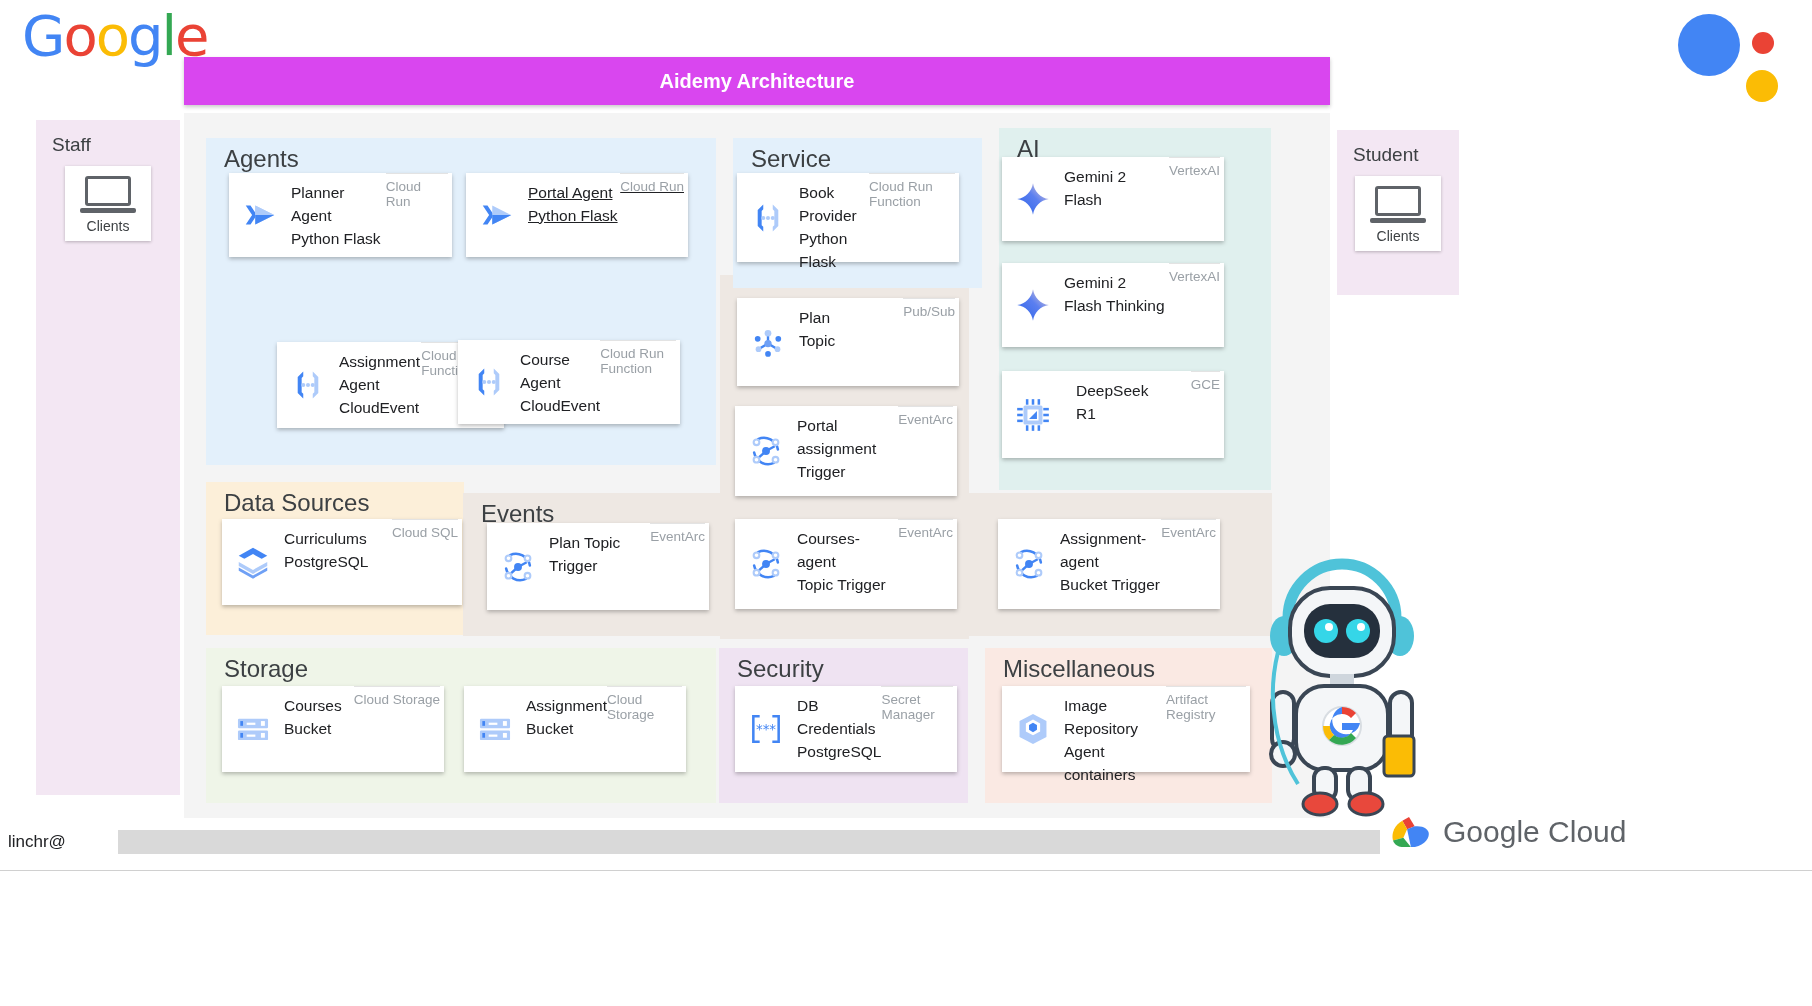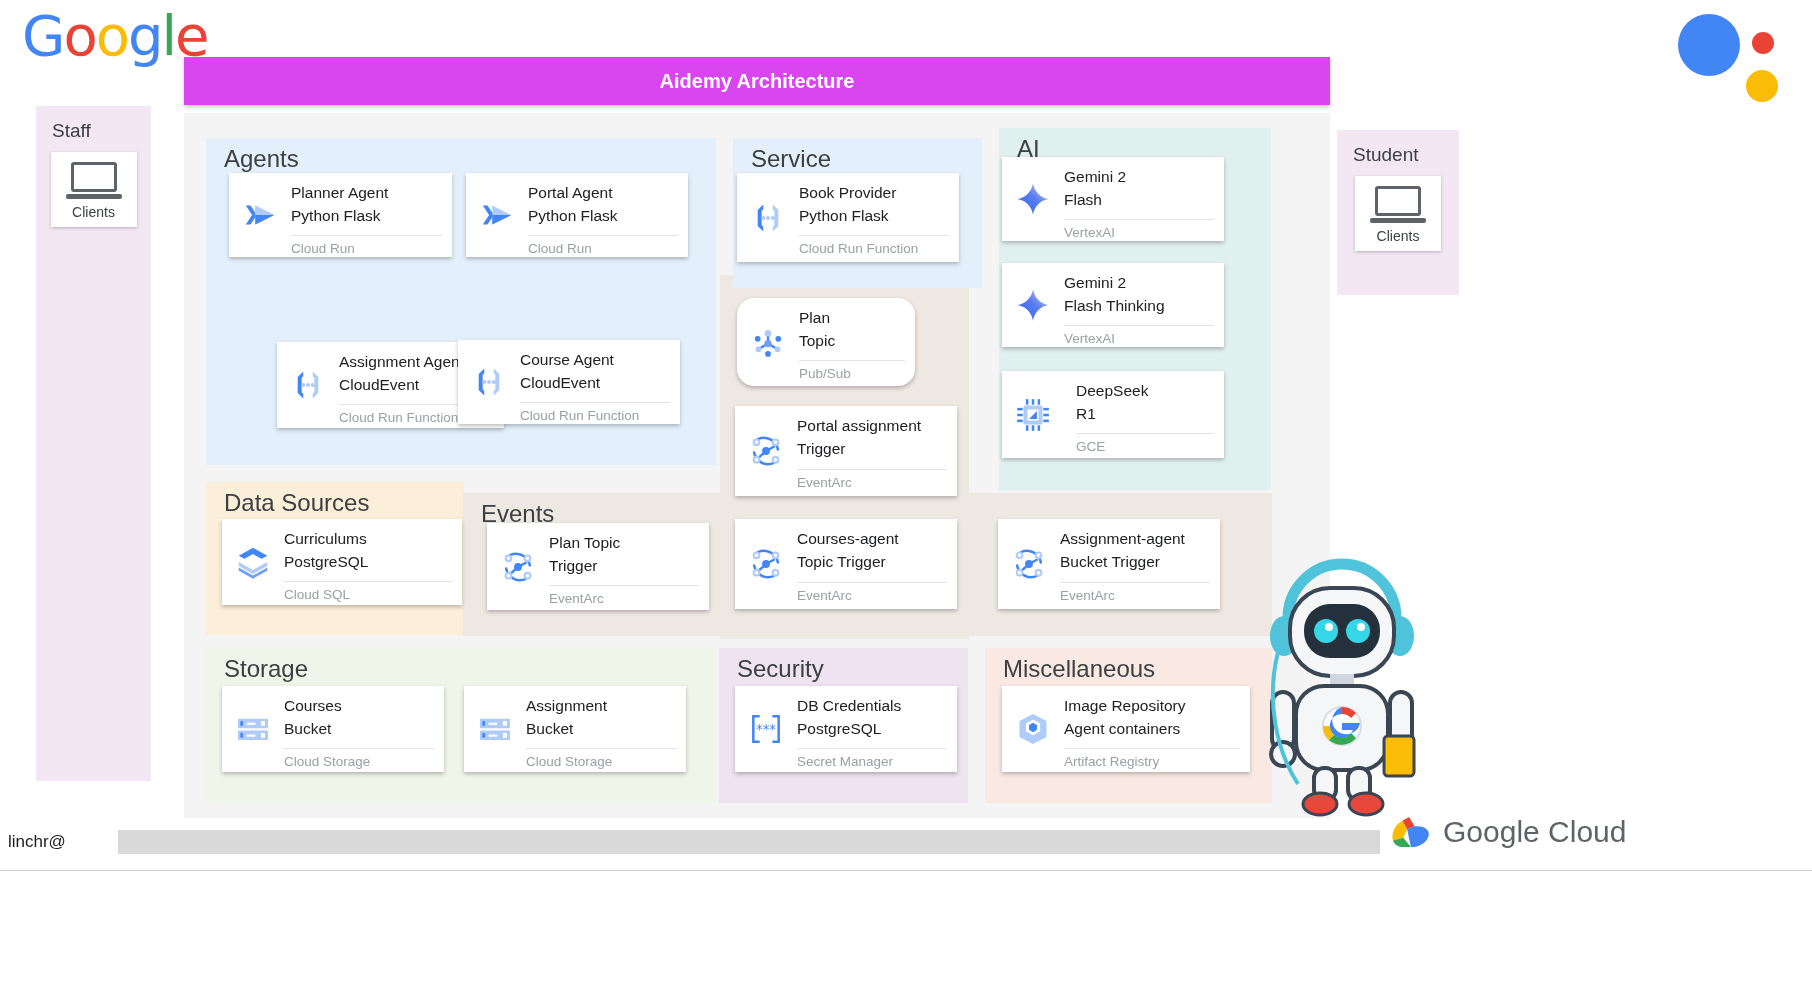--- a/index.html
+++ b/index.html
@@ -45,21 +45,21 @@
 
   
   .sidepanel{
     position:absolute;
     background:#F3E7F3;
     padding-top:14px;
   }
   .sidepanel .sp-title{
     font-size:19px; color:#3c4043; padding-left:16px; margin-bottom:10px;
   }
-  .sidepanel.staff{ left:36px; top:106px; width:115px; height:675px; }
+  .sidepanel.staff{ left:36px; top:120px; width:144px; height:675px; }
   .sidepanel.student{ left:1337px; top:130px; width:122px; height:165px; }
 
   .client-card{
     background:#fff; margin:0 auto; width:86px; padding:8px 0 7px;
     box-shadow:0 1px 3px rgba(0,0,0,.25);
     display:flex; flex-direction:column; align-items:center;
   }
   .sidepanel.student .client-card{ width:86px; }
   .client-card .lbl{ font-size:14px; color:#3c4043; margin-top:4px;}
 
@@ -105,22 +105,22 @@
     background:#ffffff;
     box-shadow:0 2px 4px rgba(0,0,0,.26);
     display:flex;
     padding:0;
   }
   .card .icon-wrap{
     width:62px; flex:0 0 62px;
     display:flex; align-items:center; justify-content:center;
   }
   .card .body{
-    flex:1 1 auto; display:flex; flex-direction:column;
-    padding-right:10px;
+    flex:1 1 auto; display:flex; flex-direction:row;
+    padding-right:4px;
   }
   .card .title{
     font-size:15.5px; color:#202124; line-height:1.48;
     padding:9px 0 7px 0;
     white-space:pre-line;
     flex:1 1 auto;
   }
   .card .sub{
     font-size:13.5px; color:#9aa0a6;
     border-top:1px solid #e3e3e3;
@@ -226,21 +226,21 @@
             <path d="M18 24 L42 24 L18 36 Z" fill="#4285F4"></path>
           </svg>
       </div>
       <div class="body">
         <div class="title">Planner Agent
 Python Flask</div>
         <div class="sub">Cloud Run</div>
       </div>
     </div>
 
-    <div class="card" style="left:282px;top:60px;width:222px;height:84px;">
+    <div class="card" style="left:282px;top:60px;width:222px;height:84px;text-decoration:underline;">
       <div class="icon-wrap">
         <svg class="ico" viewBox="0 0 48 48">
             <path d="M6 12 L14 24 L6 36 L12 36 L20 24 L12 12 Z" fill="#4285F4"></path>
             <path d="M18 12 L42 24 L18 36 Z" fill="#AECBFA"></path>
             <path d="M18 24 L42 24 L18 36 Z" fill="#4285F4"></path>
           </svg>
       </div>
       <div class="body">
         <div class="title">Portal Agent
 Python Flask</div>
@@ -377,21 +377,21 @@
           <path d="M6 31 L24 41 L42 31 L42 35 L24 45 L6 35 Z" fill="#6FA0F5"></path>
         </svg>
       </div>
       <div class="body">
         <div class="title">Curriculums
 PostgreSQL</div>
         <div class="sub">Cloud SQL</div>
       </div>
     </div>
 
-    <div class="card" style="left:553px;top:185px;width:178px;height:88px;border-radius:17px;">
+    <div class="card" style="left:553px;top:185px;width:222px;height:88px;">
       <div class="icon-wrap">
         <svg class="ico" viewBox="0 0 48 48">
           <path d="M24 16 L24 26 M24 26 L14 32 M24 26 L34 32" stroke="#4285F4" stroke-width="3" fill="none"></path>
           <circle cx="24" cy="13" r="4.2" fill="#AECBFA"></circle>
           <circle cx="11" cy="20" r="3.6" fill="#4285F4"></circle>
           <circle cx="37" cy="20" r="3.6" fill="#4285F4"></circle>
           <circle cx="24" cy="26" r="4.6" fill="#6FA0F5"></circle>
           <circle cx="12" cy="33" r="3.6" fill="#AECBFA"></circle>
           <circle cx="36" cy="33" r="3.6" fill="#AECBFA"></circle>
           <circle cx="24" cy="39" r="3.6" fill="#4285F4"></circle>

